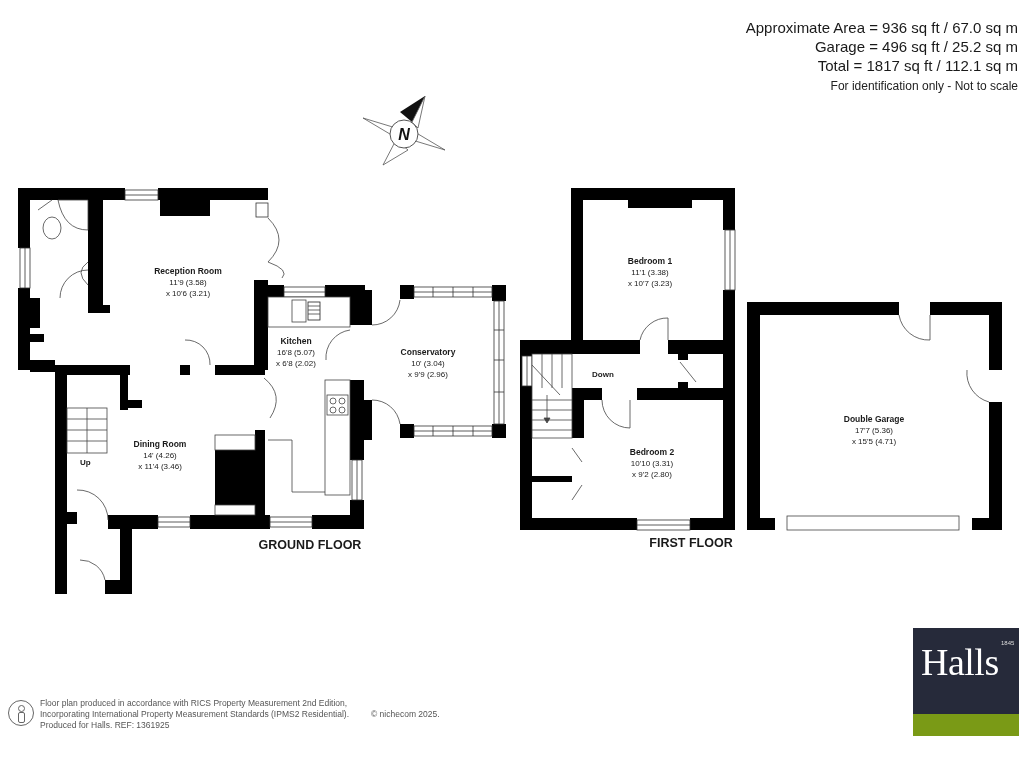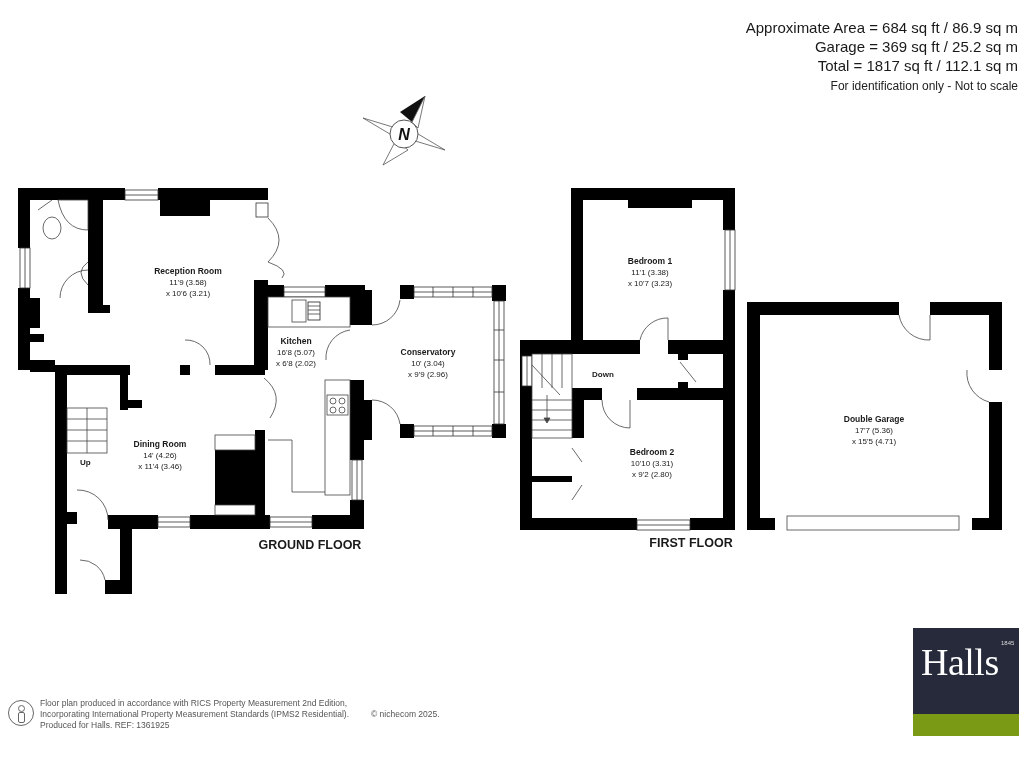--- a/index.html
+++ b/index.html
@@ -21,22 +21,22 @@
   .logo{position:absolute;left:913px;top:628px;width:106px;height:108px;}
   .logo .top{background:#262a3a;height:86px;position:relative;}
   .logo .name{position:absolute;left:8px;top:12px;font-family:"Liberation Serif",serif;font-size:38px;color:#fff;letter-spacing:-0.5px;}
   .logo .year{position:absolute;left:88px;top:12px;font-size:6px;color:#ddd;}
   .logo .band{background:#7a9a16;height:22px;}
 </style>
 </head>
 <body>
 
 <div class="areas">
-  <div class="big">Approximate Area = 684 sq ft / 86.9 sq m</div>
-  <div class="big">Garage = 369 sq ft / 25.2 sq m</div>
+  <div class="big">Approximate Area = 936 sq ft / 67.0 sq m</div>
+  <div class="big">Garage = 496 sq ft / 25.2 sq m</div>
   <div class="big">Total = 1817 sq ft / 112.1 sq m</div>
   <div class="small">For identification only - Not to scale</div>
 </div>
 
 <svg class="plan" width="1024" height="768" viewBox="0 0 1024 768">
 
   <g>
     <polygon points="425,96 412,122 400,112" fill="#111"></polygon>
     <polygon points="363,118 396,128 400,140" fill="none" stroke="#555" stroke-width="0.8"></polygon>
     <polygon points="445,150 412,140 408,128" fill="none" stroke="#555" stroke-width="0.8"></polygon>

